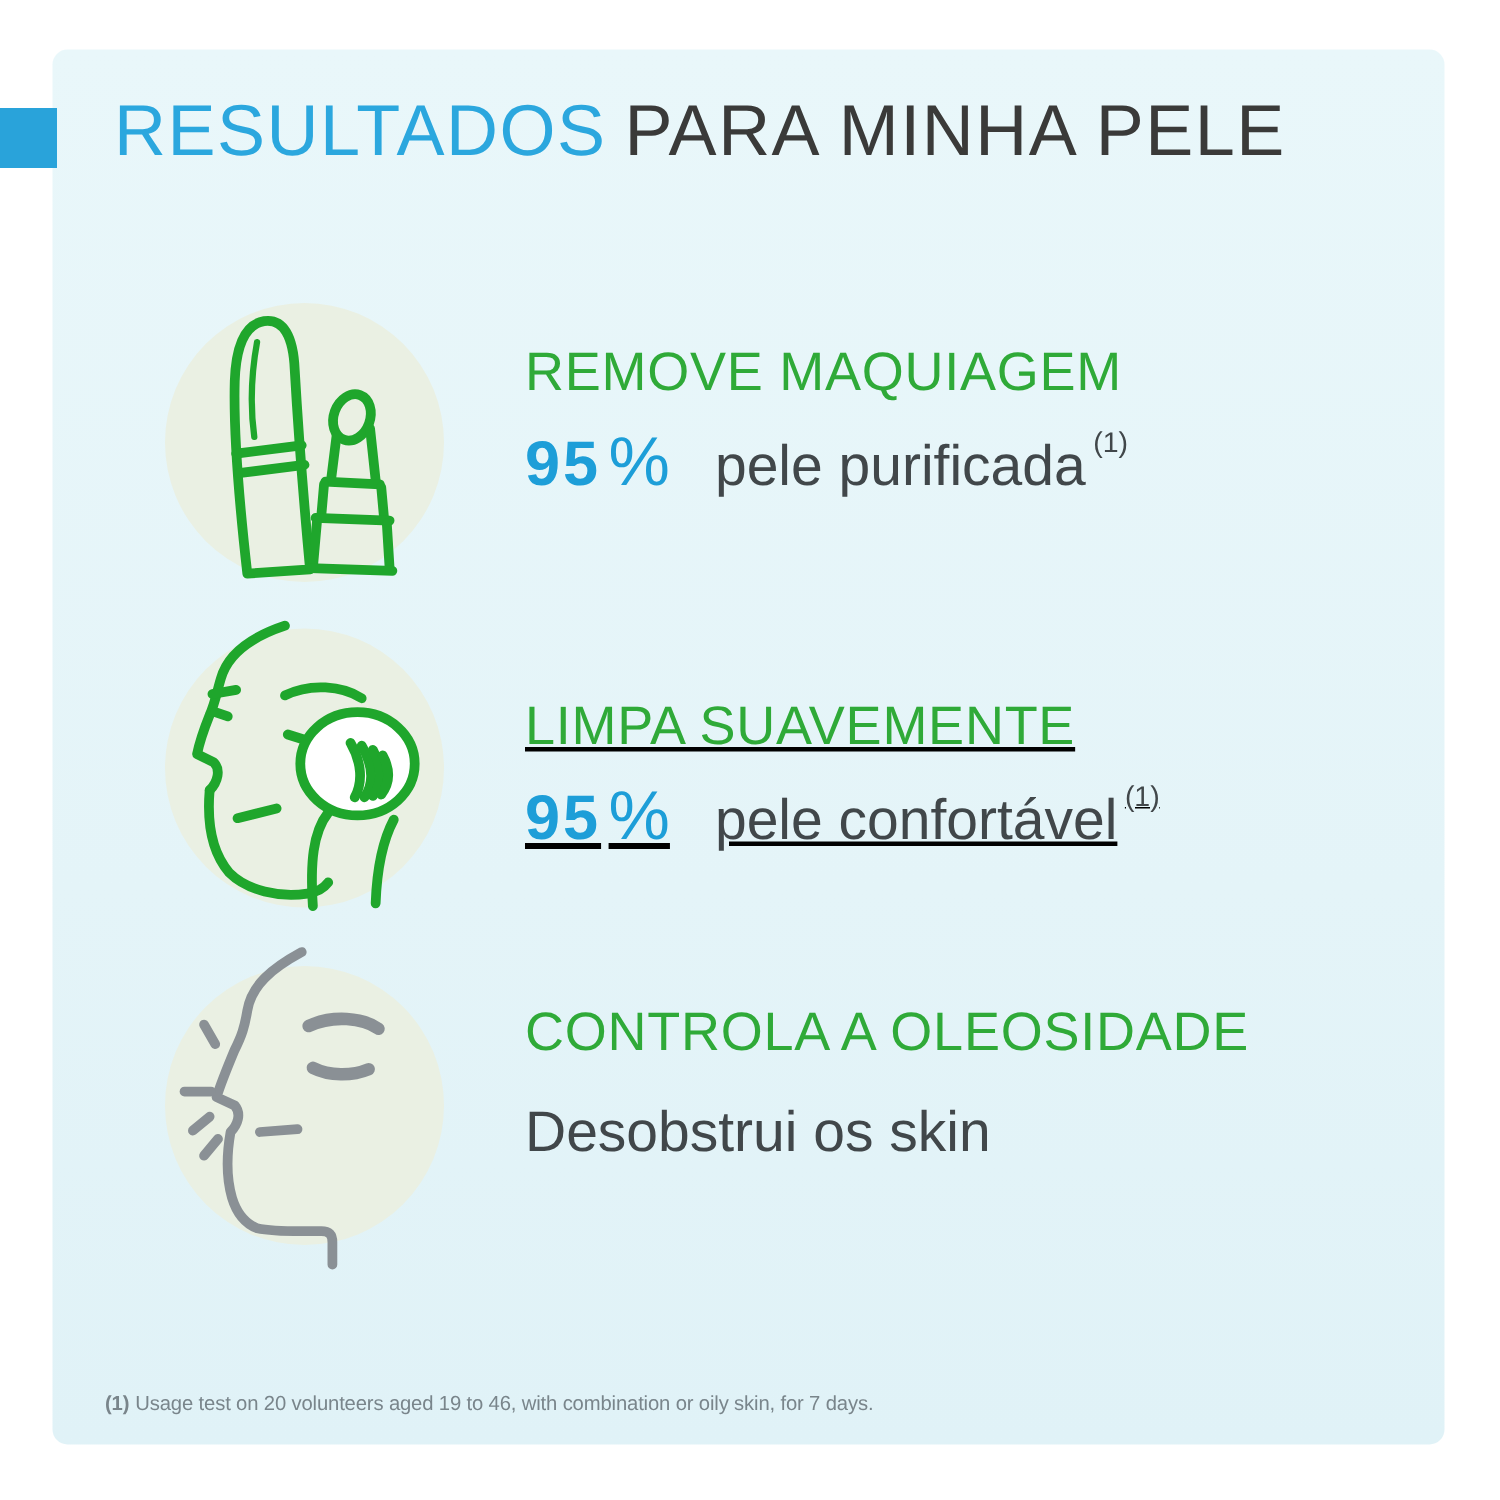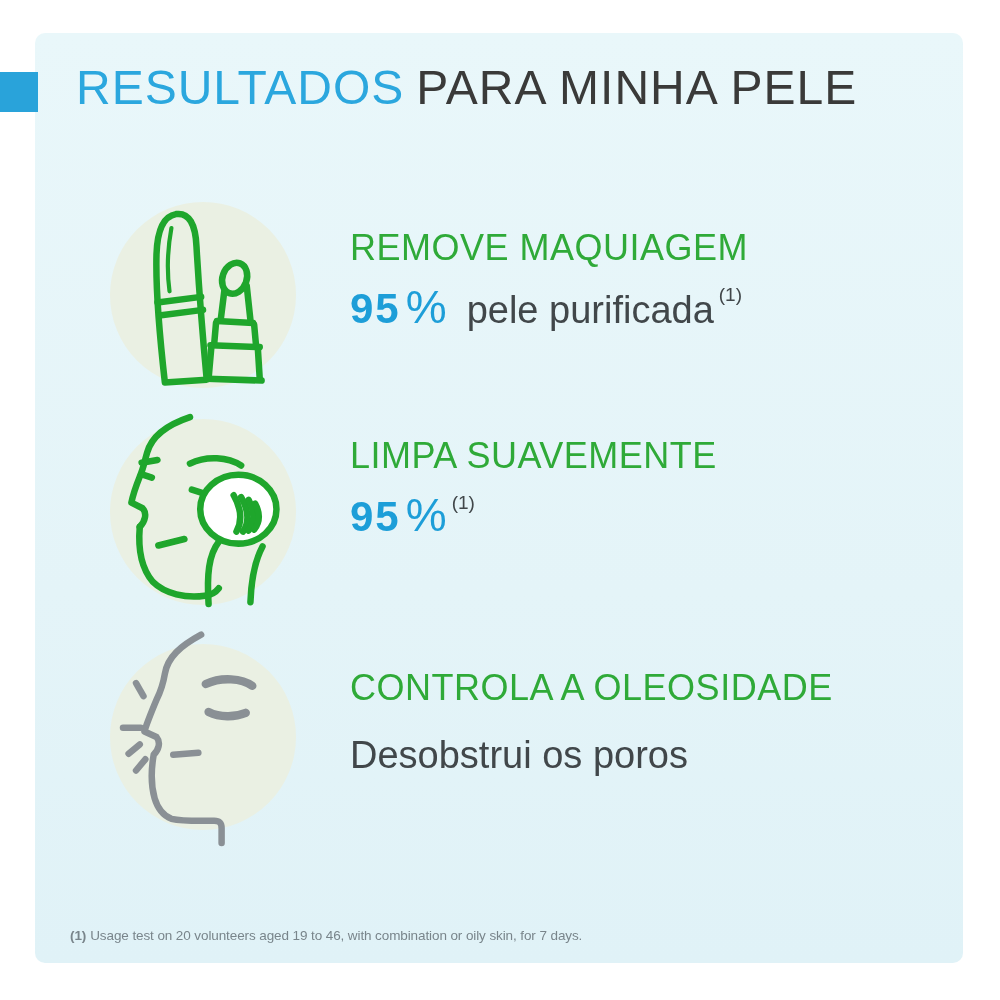--- a/index.html
+++ b/index.html
@@ -19,26 +19,26 @@
   .title .rest{color:#3a3a39;margin-left:12px;}
 
   .icon-wrap{position:absolute;width:186px;height:186px;}
   .icon-bg{position:absolute;inset:0;border-radius:50%;background:#eaf0e3;}
   .icon-wrap svg{position:absolute;left:0;top:0;width:186px;height:186px;overflow:visible;}
   .iw1{left:110px;top:202px;}
   .iw2{left:110px;top:419px;}
   .iw3{left:110px;top:644px;}
 
   .texts{position:absolute;left:350px;}
-  .t1{top:228px;} .t2{top:436px;} .t3{top:668px;}
+  .t1{top:228px;} .t2{top:464px;text-decoration:underline;} .t3{top:668px;}
   .heading{font-size:36px;line-height:1.1;letter-spacing:0.5px;color:#2faa38;font-weight:400;white-space:nowrap;}
   .statline{display:flex;align-items:baseline;margin-top:12px;}
   .num{font-size:42px;font-weight:700;color:#1d9ed8;letter-spacing:2px;line-height:0.85;}
   .pct{font-size:46px;font-weight:400;color:#1d9ed8;margin-left:5px;}
-  .stat-label{font-size:38px;font-weight:300;color:#41474a;margin-left:20px;white-space:nowrap;}
+  .stat-label{font-size:38px;font-weight:300;color:#41474a;margin-left:30px;white-space:nowrap;}
   .ref{font-size:19px;color:#41474a;position:relative;top:-22px;margin-left:5px;font-weight:400;}
   .subtext{font-size:38px;font-weight:300;color:#41474a;margin-top:26px;white-space:nowrap;}
 
   .footnote{position:absolute;left:70px;top:928px;font-size:13.5px;color:#79858b;
             letter-spacing:-0.1px;white-space:nowrap;}
   .footnote .fn-ref{font-weight:700;margin-right:4px;}
 </style>
 </head>
 <body>
 
@@ -103,20 +103,21 @@
         <path d="M151,197 C152,170 156,152 164,137"></path>
       </g>
     </svg>
   </div>
 
   <div class="texts t2">
     <div class="heading">LIMPA SUAVEMENTE</div>
     <div class="statline">
       <span class="num">95</span>
       <span class="pct">%</span>
+      <span class="stat-label">pele confortável</span>
       <span class="ref">(1)</span>
     </div>
   </div>
 
   <div class="icon-wrap iw3">
     <div class="icon-bg"></div>
     <svg viewBox="0 0 200 200" aria-hidden="true">
       <g stroke="#8a9095" stroke-width="7" fill="none" stroke-linecap="round" stroke-linejoin="round">
         <path d="M98,-10 C76,2 62,14 59,32 C57,44 55,50 50,60 C45,72 40,84 37,94 L50,100 C55,106 52,114 47,119 C44,136 44,152 48,166 C51,176 56,184 66,188 C80,191 100,190 112,190 C118,190 120,193 120,198 L120,214"></path>
         <path d="M103,43 C120,35 142,37 153,45" stroke-width="9"></path>
@@ -125,20 +126,20 @@
         <path d="M36,56 L28,42"></path>
         <path d="M33,90 L14,90"></path>
         <path d="M32,108 L20,118"></path>
         <path d="M38,124 L28,136"></path>
       </g>
     </svg>
   </div>
 
   <div class="texts t3">
     <div class="heading">CONTROLA A OLEOSIDADE</div>
-    <div class="subtext">Desobstrui os poros</div>
+    <div class="subtext">Desobstrui os skin</div>
   </div>
 
   <div class="footnote">
     <span class="fn-ref">(1)</span><span>Usage test on 20 volunteers aged 19 to 46, with combination or oily skin, for 7 days.</span>
   </div>
 
 </div>
 
 </body></html>

